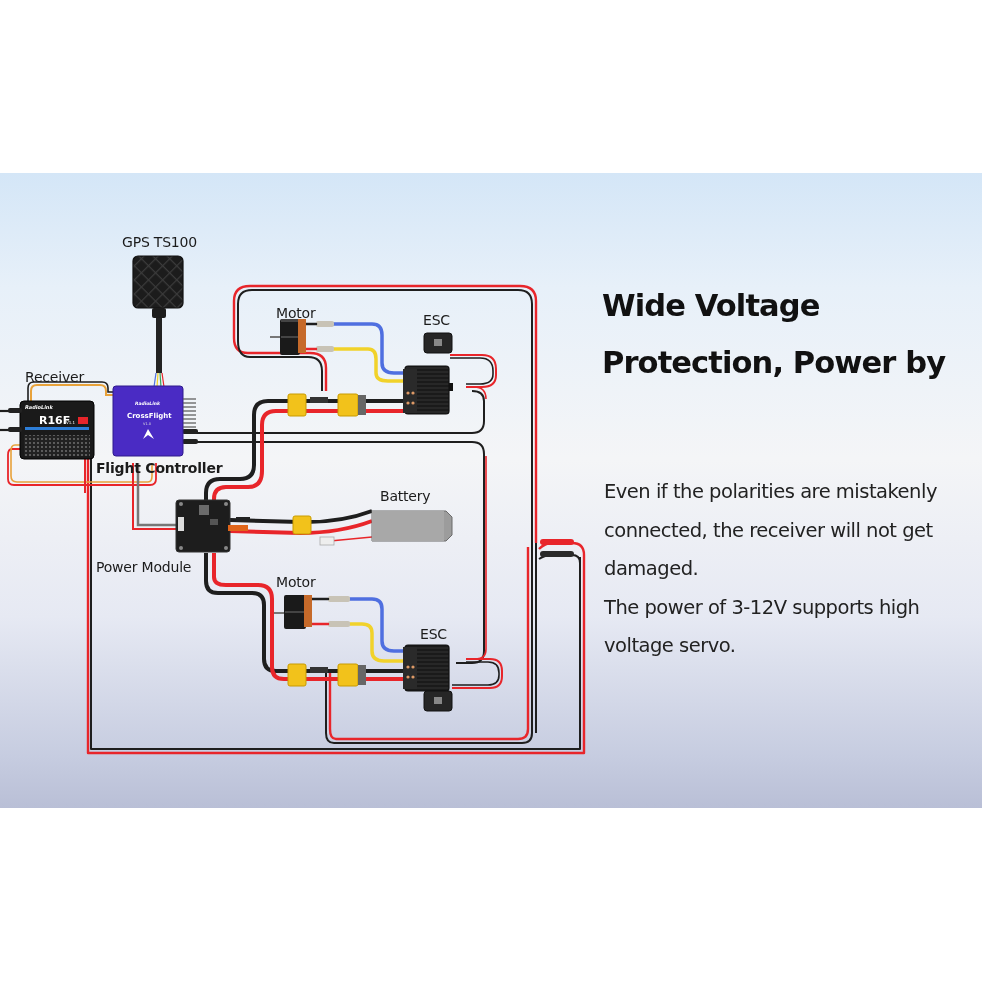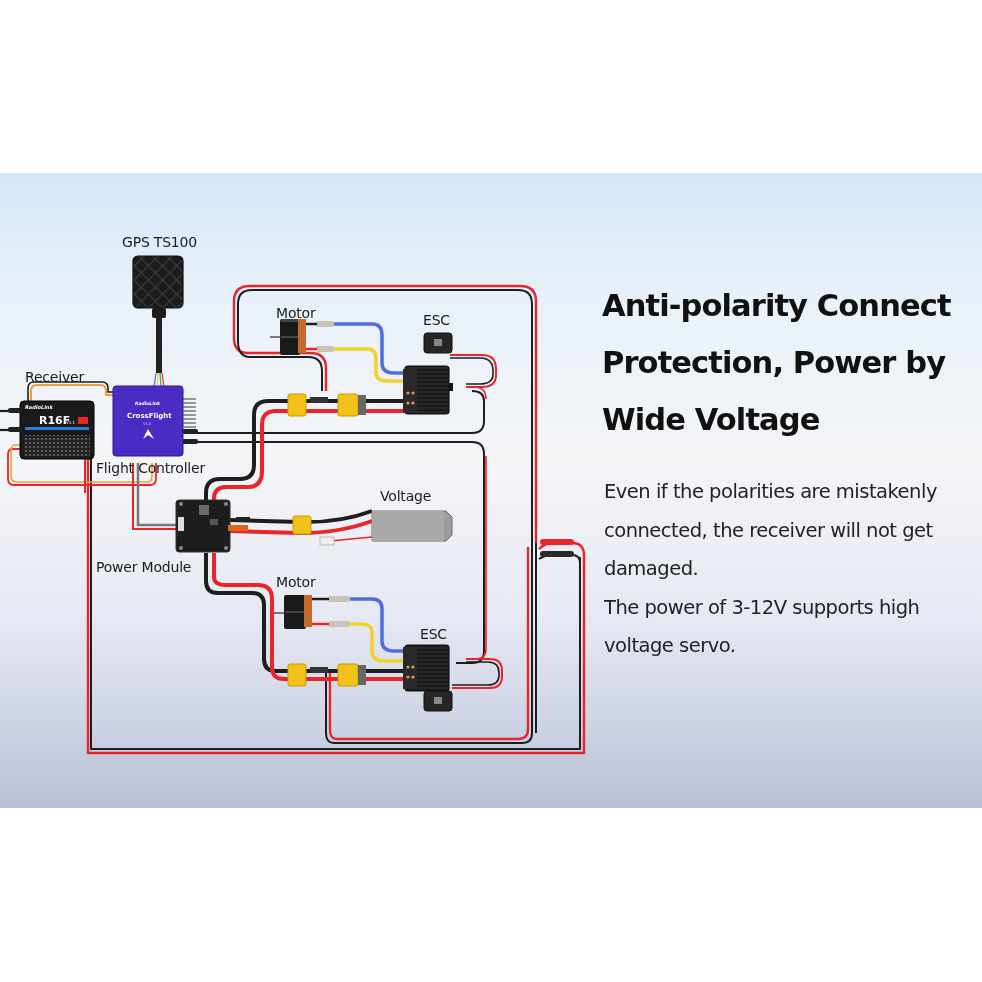--- a/index.html
+++ b/index.html
@@ -244,32 +244,31 @@
         <circle cx="413" cy="494" r="1.6" fill="#d96"></circle>
       <circle cx="408" cy="504" r="1.6" fill="#d96"></circle>
         <circle cx="413" cy="504" r="1.6" fill="#d96"></circle>
       <rect x="424" y="518" width="28" height="20" rx="3" fill="#262626" stroke="#111" stroke-width="1"></rect>
       <rect x="434" y="524" width="8" height="7" fill="#888"></rect>
     </g>
   </svg>
 
   <div class="lbl" style="left:122px;top:61px;">GPS TS100</div>
   <div class="lbl" style="left:25px;top:196px;">Receiver</div>
-  <div class="lbl" style="left:96px;top:287px;">Flight Controller</div>
+  <div class="lbl" style="left:96px;top:287px;font-weight:bold;">Flight Controller</div>
   <div class="lbl" style="left:96px;top:386px;text-align:right;">Power Module</div>
-  <div class="lbl" style="left:380px;top:315px;">Voltage</div>
+  <div class="lbl" style="left:380px;top:315px;">Battery</div>
   <div class="lbl" style="left:276px;top:132px;">Motor</div>
   <div class="lbl" style="left:423px;top:157px;transform:translateY(-18px);">ESC</div>
   <div class="lbl" style="left:276px;top:401px;">Motor</div>
   <div class="lbl" style="left:420px;top:453px;">ESC</div>
 
   <div class="headline">
-    <div>Anti-polarity Connect</div>
+    <div>Wide Voltage</div>
     <div>Protection, Power by</div>
-    <div>Wide Voltage</div>
   </div>
 
   <div class="body-text">
     <div>Even if the polarities are mistakenly</div>
     <div>connected, the receiver will not get</div>
     <div>damaged.</div>
     <div>The power of 3-12V supports high</div>
     <div>voltage servo.</div>
   </div>
 </div>

